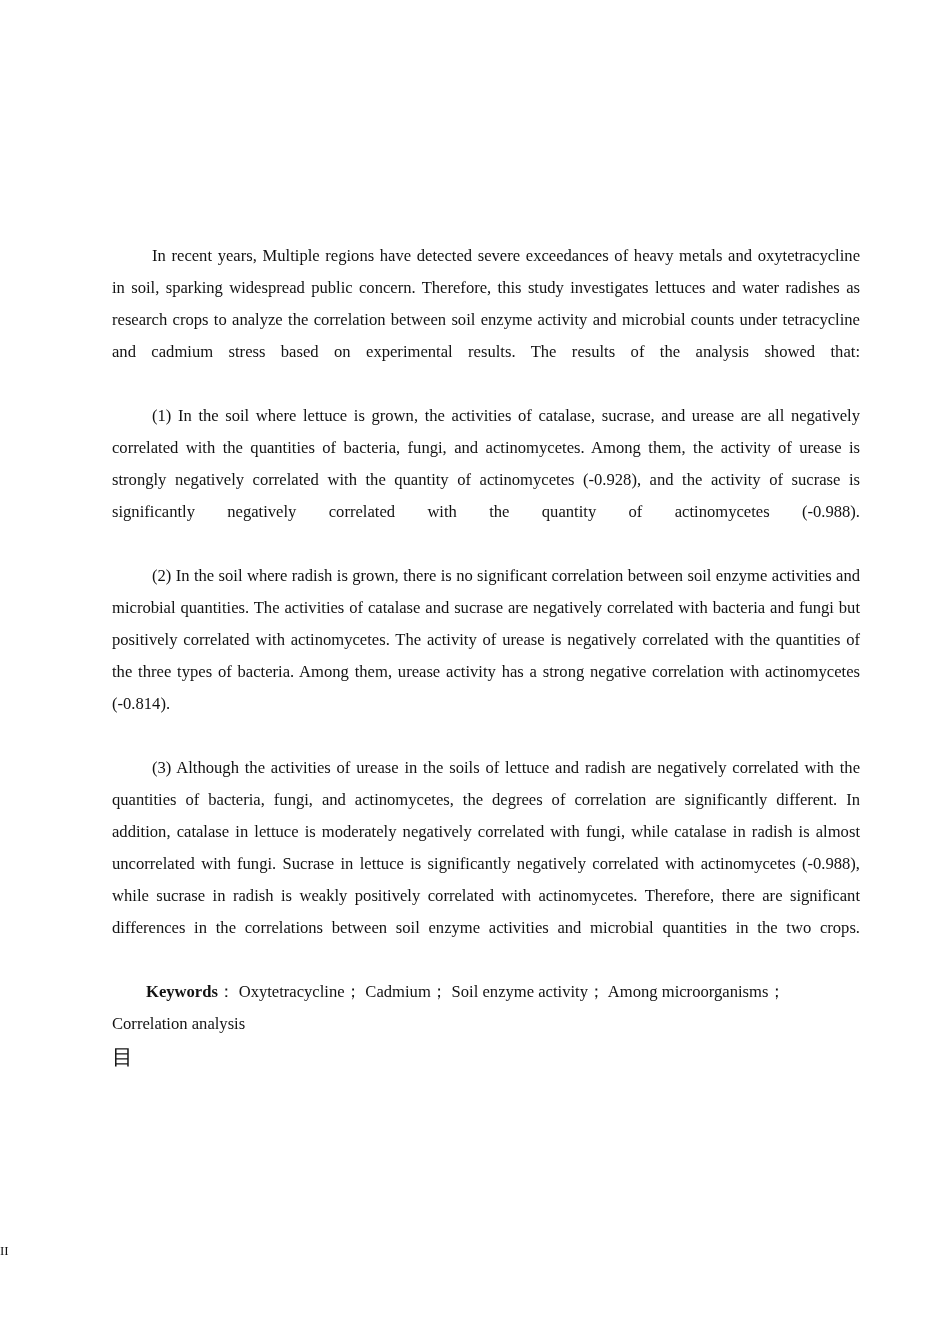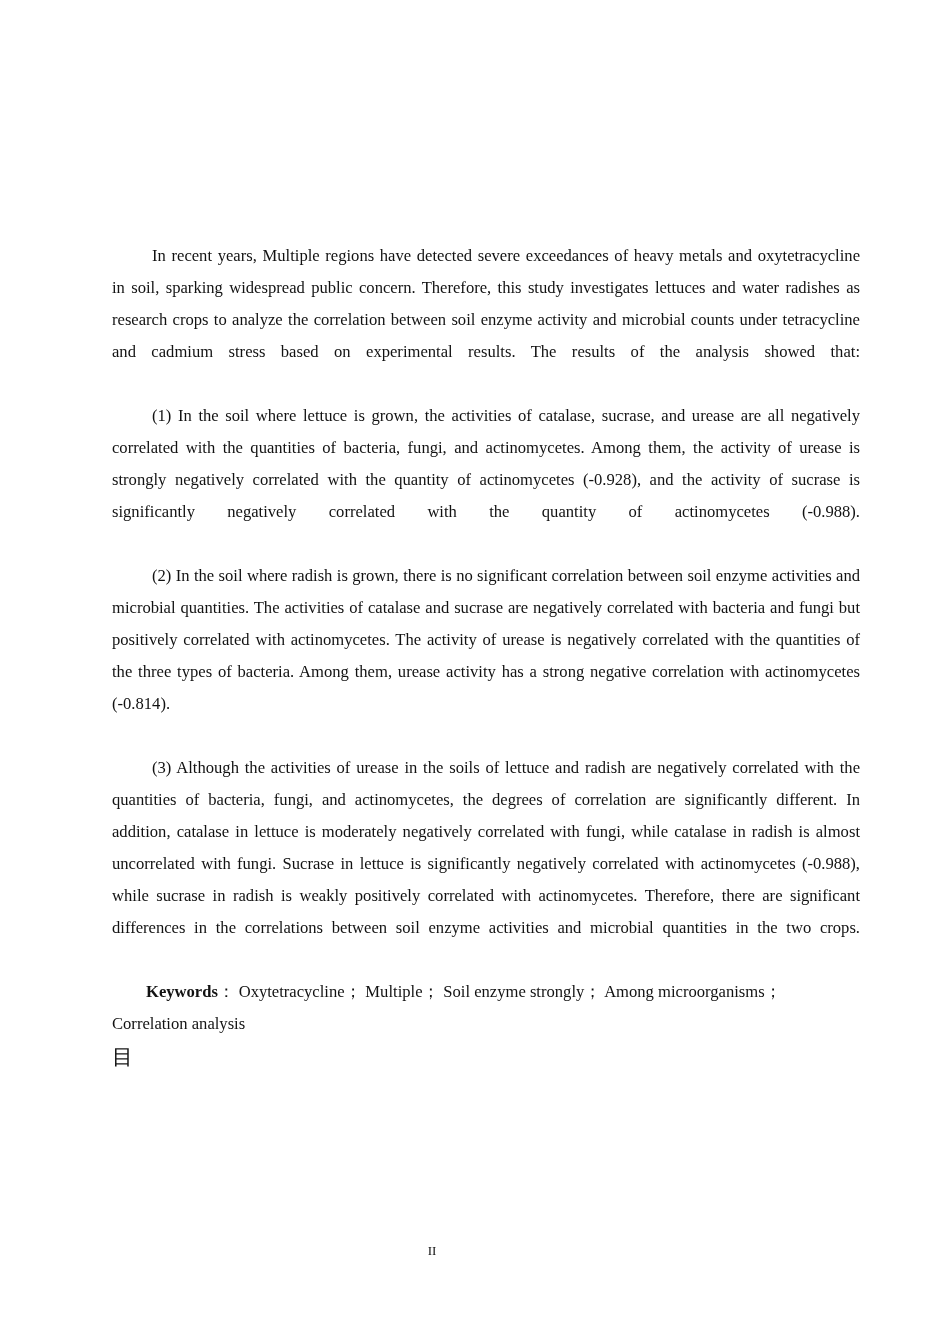--- a/index.html
+++ b/index.html
@@ -93,21 +93,21 @@
     color: #111111;
     font-family: "DejaVu Sans", "Liberation Sans", sans-serif;
   }
 
   
   .page-number {
     position: absolute;
     left: 0;
     top: 1243px;
     width: 864px;
-    text-align: center;
+    text-align: left;
     font-size: 13px;
     line-height: 16px;
     color: #111111;
   }
 </style>
 </head>
 <body>
 
 <div class="page">
 
@@ -116,21 +116,21 @@
 
     <p class="para">In recent years, Multiple regions have detected severe exceedances of heavy metals and oxytetracycline in soil, sparking widespread public concern. Therefore, this study investigates lettuces and water radishes as research crops to analyze the correlation between soil enzyme activity and microbial counts under tetracycline and cadmium stress based on experimental results. The results of the analysis showed that:</p>
 
     <p class="para">(1) In the soil where lettuce is grown, the activities of catalase, sucrase, and urease are all negatively correlated with the quantities of bacteria, fungi, and actinomycetes. Among them, the activity of urease is strongly negatively correlated with the quantity of actinomycetes (-0.928), and the activity of sucrase is significantly negatively correlated with the quantity of actinomycetes (-0.988).</p>
 
     <p class="para">(2) In the soil where radish is grown, there is no significant correlation between soil enzyme activities and microbial quantities. The activities of catalase and sucrase are negatively correlated with bacteria and fungi but positively correlated with actinomycetes. The activity of urease is negatively correlated with the quantities of the three types of bacteria. Among them, urease activity has a strong negative correlation with actinomycetes (-0.814).</p>
 
     <p class="para">(3) Although the activities of urease in the soils of lettuce and radish are negatively correlated with the quantities of bacteria, fungi, and actinomycetes, the degrees of correlation are significantly different. In addition, catalase in lettuce is moderately negatively correlated with fungi, while catalase in radish is almost uncorrelated with fungi. Sucrase in lettuce is significantly negatively correlated with actinomycetes (-0.988), while sucrase in radish is weakly positively correlated with actinomycetes. Therefore, there are significant differences in the correlations between soil enzyme activities and microbial quantities in the two crops.</p>
 
     <p class="keywords">
-      <span class="kw-label">Keywords</span><span class="kw-sep">：</span><span id="keywords-items"><span> Oxytetracycline</span><span class="kw-sep">；</span><span> Multiple</span><span class="kw-sep">；</span><span> Soil enzyme strongly</span><span class="kw-sep">；</span><span> Among microorganisms</span><span class="kw-sep">；</span><span> Correlation analysis</span></span>
+      <span class="kw-label">Keywords</span><span class="kw-sep">：</span><span id="keywords-items"><span> Oxytetracycline</span><span class="kw-sep">；</span><span> Cadmium</span><span class="kw-sep">；</span><span> Soil enzyme activity</span><span class="kw-sep">；</span><span> Among microorganisms</span><span class="kw-sep">；</span><span> Correlation analysis</span></span>
     </p>
 
     <p class="stray-glyph">目</p>
 
   </div>
 
   <div class="page-number">II</div>
 
 </div>
 

